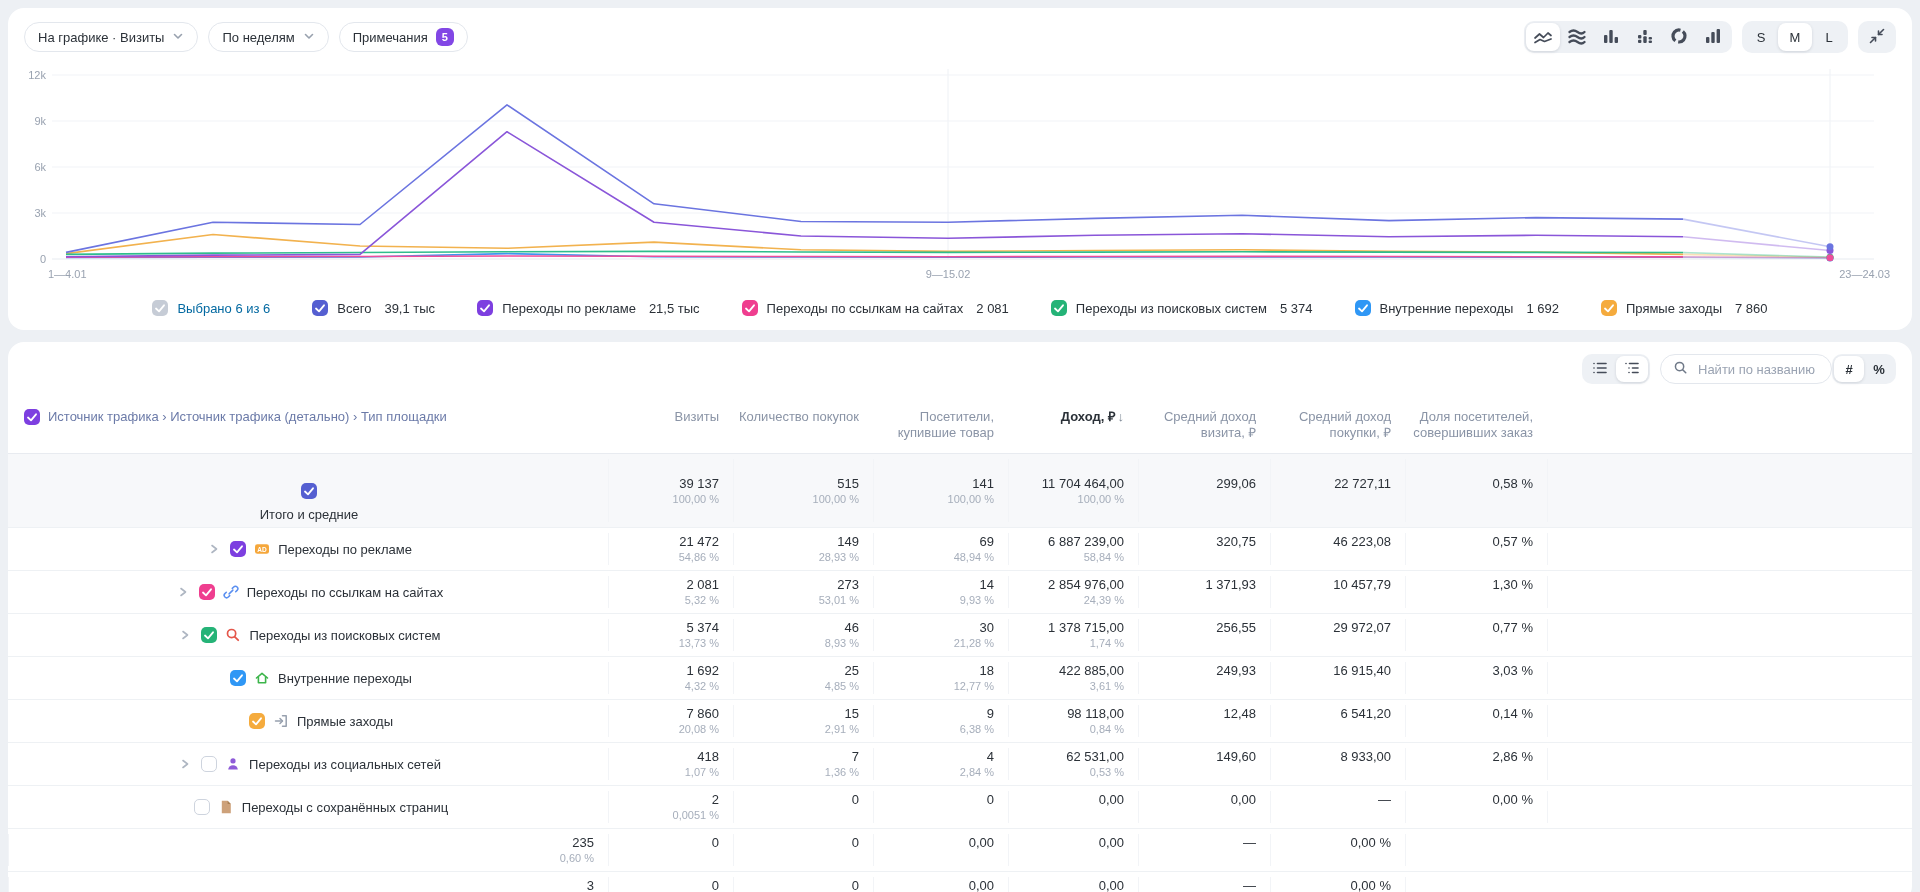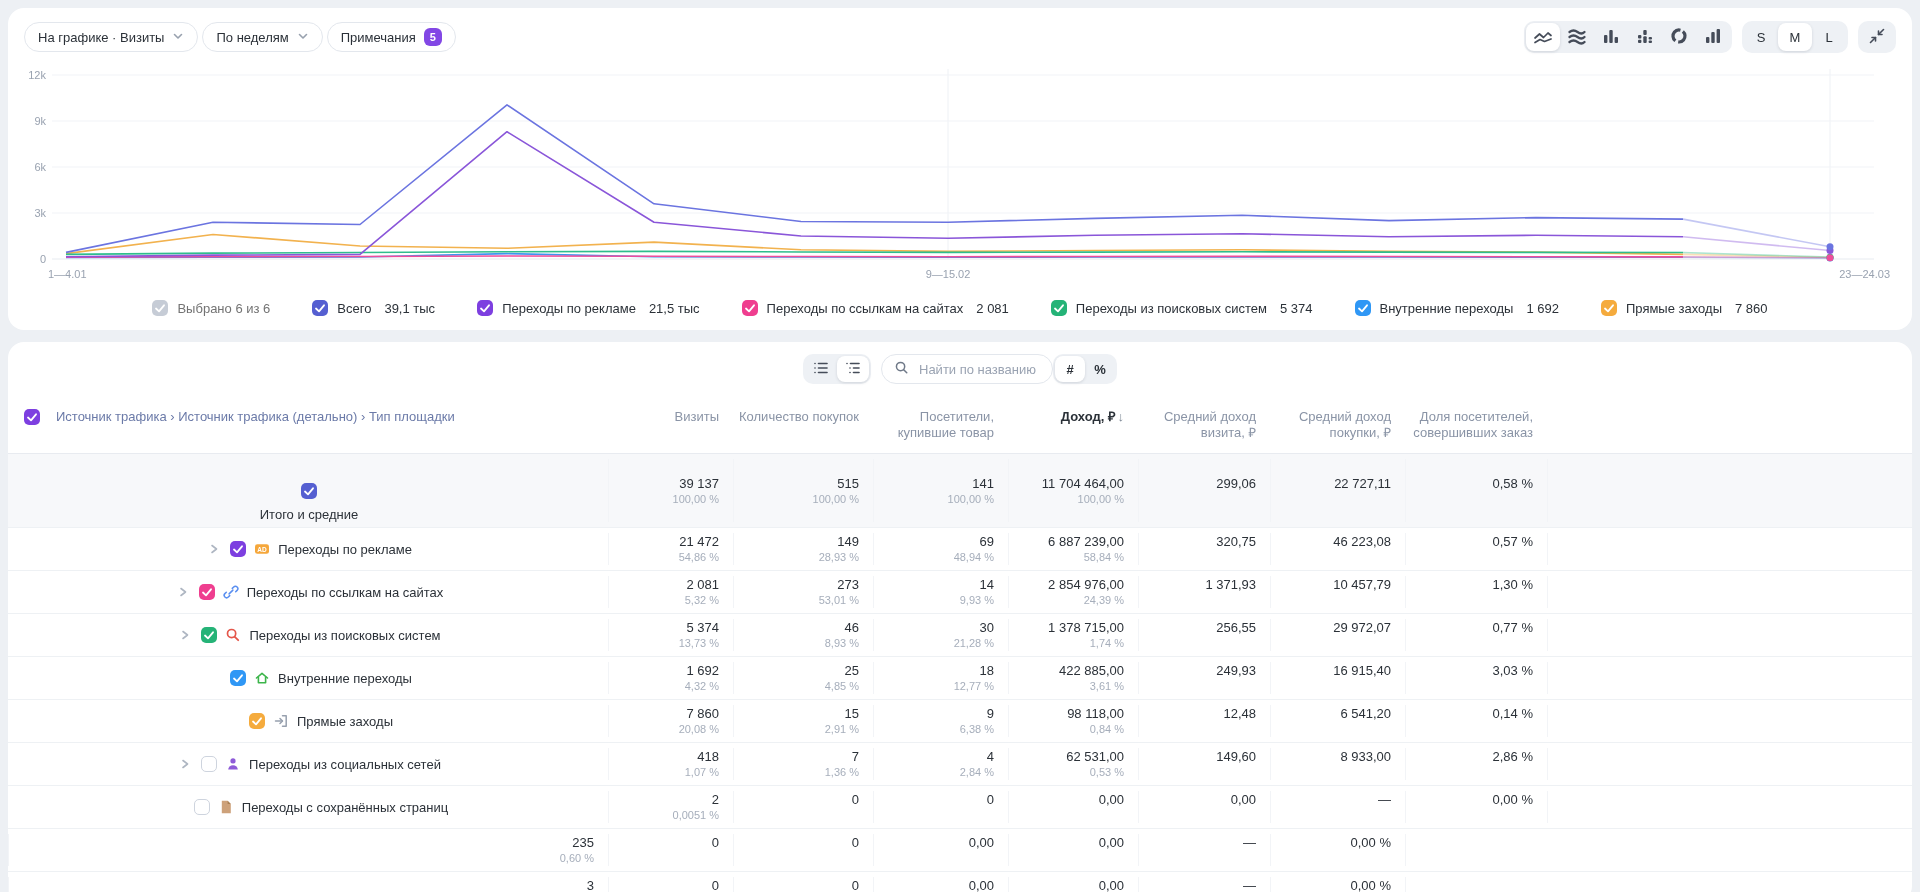--- a/index.html
+++ b/index.html
@@ -9,21 +9,21 @@
     background:#edf0f4;
     font-family:"Liberation Sans", sans-serif;
     font-size:13px; color:#2b3138;
   }
   .card { background:#fff; border-radius:16px; margin:0 8px; }
   .card-chart { margin-top:8px; padding:13px 16px 14px; }
   .card-table { margin-top:12px; padding:12px 0 0; height:560px; }
 
   
   .chart-toolbar { display:flex; justify-content:space-between; align-items:center; }
-  .toolbar-left { display:flex; gap:4px; align-items:center; }
+  .toolbar-left { display:flex; gap:10px; align-items:center; }
   .toolbar-right { display:flex; gap:10px; align-items:center; }
   .pill {
     display:inline-flex; align-items:center; gap:8px; height:30px; padding:0 13px;
     background:#fff; border:1px solid #e3e7ed; border-radius:16px;
     font-family:inherit; font-size:13px; color:#2b3138; cursor:pointer;
   }
   .badge {
     min-width:18px; height:18px; padding:0 5px; border-radius:6px;
     background:#8247e5; color:#fff; font-size:11px; font-weight:bold;
     display:inline-flex; align-items:center; justify-content:center;
@@ -41,46 +41,46 @@
   }
 
   
   #chart { margin-top:10px; }
   #chart text.axis-label { font-family:"Liberation Sans",sans-serif; font-size:11px; fill:#99a2b0; }
 
   
   #legend { display:flex; justify-content:center; align-items:center; gap:42px; margin-top:8px; }
   .legend-item { display:flex; align-items:center; gap:9px; cursor:pointer; }
   .legend-value { margin-left:4px;text-align:right; }
-  .muted { color:#737373; }
+  .muted { color:#0369a1; }
 
   
   .cb {
     width:16px; height:16px; border-radius:5px; flex:none;
     display:inline-flex; align-items:center; justify-content:center; cursor:pointer;
   }
   .cb.un { background:#fff; border:1.5px solid #ced4de; }
 
   
-  .table-toolbar { display:flex; justify-content:center; align-items:center; padding:0 16px 12px; }
+  .table-toolbar { display:flex; justify-content:flex-end; align-items:center; padding:0 16px 12px; }
   .tt-left { display:flex; gap:10px; align-items:center; }
   .search {
     display:flex; align-items:center; gap:8px; height:30px; padding:0 12px;
     border:1px solid #e3e7ed; border-radius:16px; background:#fff; width:172px;
   }
   .search input { border:none; outline:none; width:100%; font-family:inherit; font-size:13px; color:#2b3138; }
   .search input::placeholder { color:#9aa3b2; }
 
   
   .tgrid { display:grid; grid-template-columns:600px 125px 140px 135px 130px 132px 135px 142px 1fr; }
   .thead { padding:13px 0 12px; border-bottom:1px solid #e8ebf0; color:#8a94a6; align-items:start; }
   .th { text-align:right; padding-right:14px; line-height:16px; }
   .th.sorted { color:#2b3138; font-weight:bold; }
   .th .arr { color:#7d8795; font-weight:normal; margin-left:2px; }
-  .th-name { display:flex; align-items:flex-start; gap:16px; padding-left:16px; color:#6b7aa8; line-height:16px; }
+  .th-name { display:flex; align-items:flex-start; gap:8px; padding-left:16px; color:#6b7aa8; line-height:16px; }
   .trow { border-bottom:1px solid #eef1f4; padding:5px 0; align-items:center; }
   .trow.total { background:#f7f8fa; }
   .cell { text-align:right; padding-right:14px; border-left:1px solid #f2f4f7; align-self:stretch;
           display:flex; flex-direction:column; justify-content:center; }
   .cell .main { font-size:13px; line-height:17px; color:#2b3138; }
   .cell .sub { font-size:11px; line-height:15px; min-height:15px; color:#a6aebb; }
   .cell-name { display:flex; align-items:center; gap:8px; padding-left:16px; border-left:none; }
   .chev { width:16px; height:16px; flex:none; display:flex; align-items:center; justify-content:center; cursor:pointer; }
   .chev.empty { visibility:hidden; }
   .rowicon { width:16px; height:16px; flex:none; display:flex; align-items:center; justify-content:center; }

